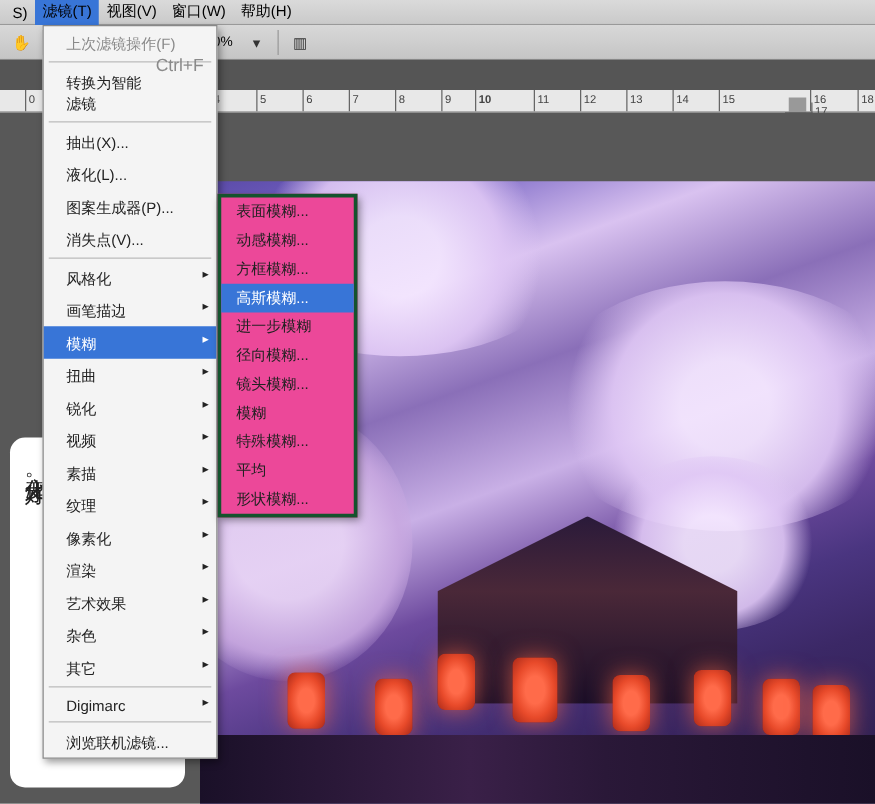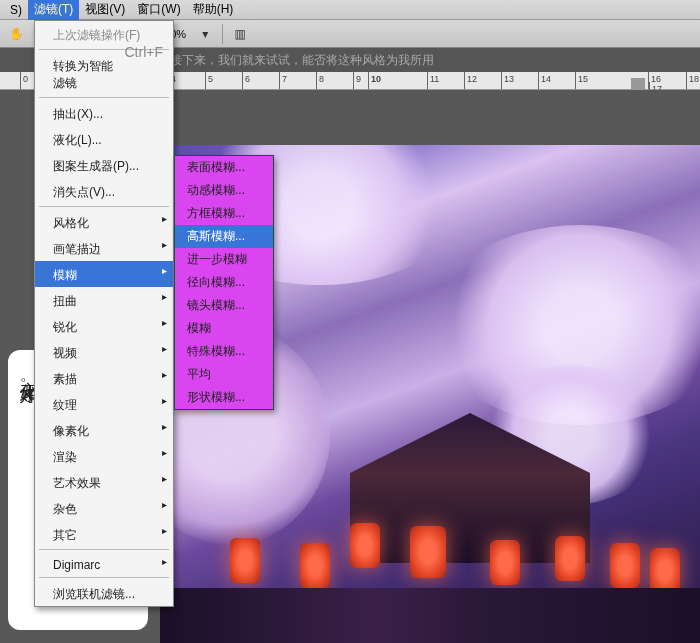--- a/index.html
+++ b/index.html
@@ -1,36 +1,36 @@
 <!DOCTYPE html>
 <html><head>
 <meta charset="utf-8">
 <style>
 *{margin:0;padding:0;box-sizing:border-box;font-family:"Microsoft YaHei",SimSun,sans-serif;font-size:12px;user-select:none}
 body{width:700px;height:643px;background:#fff;overflow:hidden;position:relative}
 .menubar{height:20px;background:linear-gradient(#dadada,#cacaca);display:flex;align-items:center;padding-left:4px;border-bottom:1px solid #999}
 .menubar .mi{padding:2px 6px;cursor:default}
-.menubar .mi.active{background:#3875d7;color:#fef9c3}
+.menubar .mi.active{background:#3875d7;color:#000000}
 .toolbar{height:28px;background:linear-gradient(#d8d8d8,#c5c5c5);display:flex;align-items:center;border-bottom:1px solid #888;padding:0 6px;gap:4px}
 .toolbar .ico{width:22px;height:22px;display:flex;align-items:center;justify-content:center;color:#333}
 .toolbar .sep{width:1px;height:20px;background:#999;margin:0 2px}
 .toolbar .zoom{font-size:11px;padding:0 4px}
 .docbar{height:24px;background:#555;display:flex;align-items:center;padding-left:170px;gap:30px;color:#aaa;font-size:11px;overflow:hidden}
 .ruler-h{position:absolute;top:72px;left:0;right:0;height:18px;background:#e8e8e8;border-bottom:1px solid #999}
 .tick{position:absolute;top:0;height:100%;border-left:1px solid #666}
 .tick span{position:absolute;top:2px;left:2px;font-size:9px;color:#444}
 .endmark{position:absolute;top:78px;right:55px;width:14px;height:14px;background:#999}
 .dropdown{position:absolute;top:20px;left:34px;width:140px;background:#f4f4f4;border:1px solid #888;box-shadow:2px 3px 6px rgba(0,0,0,.4);z-index:10}
 .dropdown .item{padding:6px 10px 3px 18px;position:relative;color:#222;cursor:default}
 .dropdown .item.dis{color:#8a8a8a}
 .dropdown .item.sel{background:#3875d7;color:#fff}
 .dropdown .item .arrow{position:absolute;right:6px;top:4px;font-size:10px}
 .dropdown .item .sc{float:right;font-size:14px;color:#8a8a8a}
 .dropdown .divider{height:1px;background:#bbb;margin:2px 4px}
-.submenu{position:absolute;top:155px;left:174px;width:100px;background:#d946ef;border:1px solid #14532d;box-shadow:2px 3px 6px rgba(0,0,0,.4);z-index:11}
+.submenu{position:absolute;top:155px;left:174px;width:112px;background:#ec4899;border:3px solid #14532d;box-shadow:2px 3px 6px rgba(0,0,0,.4);z-index:11}
 .submenu .item{padding:3px 10px 3px 12px;color:#222}
 .submenu .item.sel{background:#3875d7;color:#fff}
 .canvas{position:absolute;top:90px;left:0;right:0;bottom:0;background:#585858}
 .photo{position:absolute;top:55px;right:0;width:540px;height:498px;background:linear-gradient(160deg,#5a4aa8 0%,#7865c4 10%,#d9c2f0 22%,#8a6fb8 35%,#c9b0e6 48%,#6d4a9e 60%,#4a3580 70%,#3b2866 80%,#2a1d4a 100%);overflow:hidden}
 .blossom{position:absolute;border-radius:50%;background:radial-gradient(circle,#f5e8ff 20%,#e0c8f5 50%,transparent 70%);opacity:.9}
 .b1{top:-20px;left:20px;width:280px;height:160px}
 .b2{top:80px;right:-30px;width:300px;height:200px}
 .b3{top:220px;right:40px;width:180px;height:140px}
 .b4{top:180px;left:-30px;width:200px;height:220px;background:radial-gradient(circle,#e8d4f5 30%,#c8a8e0 60%,transparent 75%)}
 .shrine{position:absolute;bottom:80px;left:160px;width:300px;height:150px;background:linear-gradient(180deg,#2a1a3a 0%,#4a2838 40%,#1a0f28 100%);clip-path:polygon(10% 40%,50% 0%,90% 40%,90% 100%,10% 100%)}
@@ -60,21 +60,20 @@
   <span class="ico">▤</span>
   <span class="ico">▦</span>
   <span class="sep"></span>
   <span class="zoom">100%</span>
   <span class="ico">▾</span>
   <span class="sep"></span>
   <span class="ico">▥</span>
 </div>
 
 <div class="docbar">
-  <span>接下来，我们就来试试，能否将这种风格为我所用</span>
 </div>
 
 <div class="ruler-h">
     <div class="tick" style="left: 20px;">
       <span>0</span>
     </div>
     <div class="tick" style="left: 57px;">
       <span>1</span>
     </div>
     <div class="tick" style="left: 94px;">
@@ -94,21 +93,21 @@
     </div>
     <div class="tick" style="left: 279px;">
       <span>7</span>
     </div>
     <div class="tick" style="left: 316px;">
       <span>8</span>
     </div>
     <div class="tick" style="left: 353px;">
       <span>9</span>
     </div>
-    <div class="tick" style="left: 368px; font-weight: bold;">
+    <div class="tick" style="left: 380px; font-weight: bold;">
       <span>10</span>
     </div>
     <div class="tick" style="left: 427px;">
       <span>11</span>
     </div>
     <div class="tick" style="left: 464px;">
       <span>12</span>
     </div>
     <div class="tick" style="left: 501px;">
       <span>13</span>

